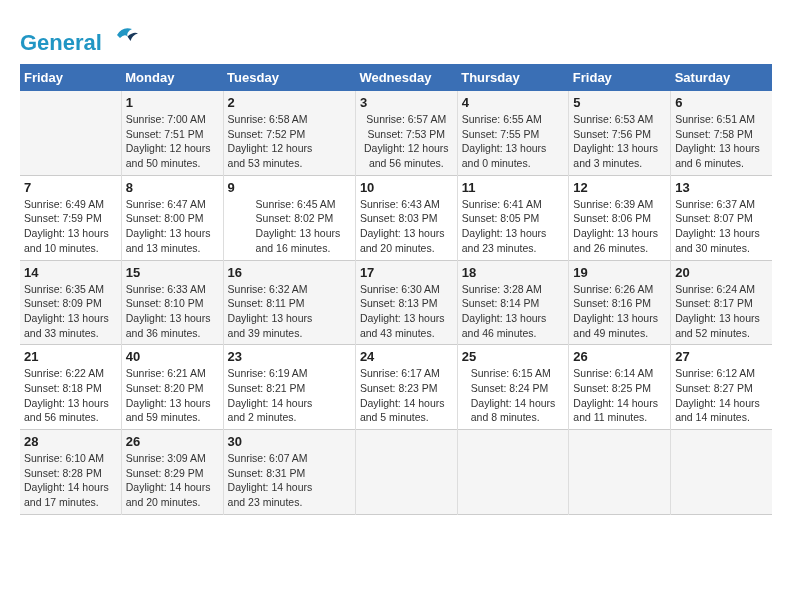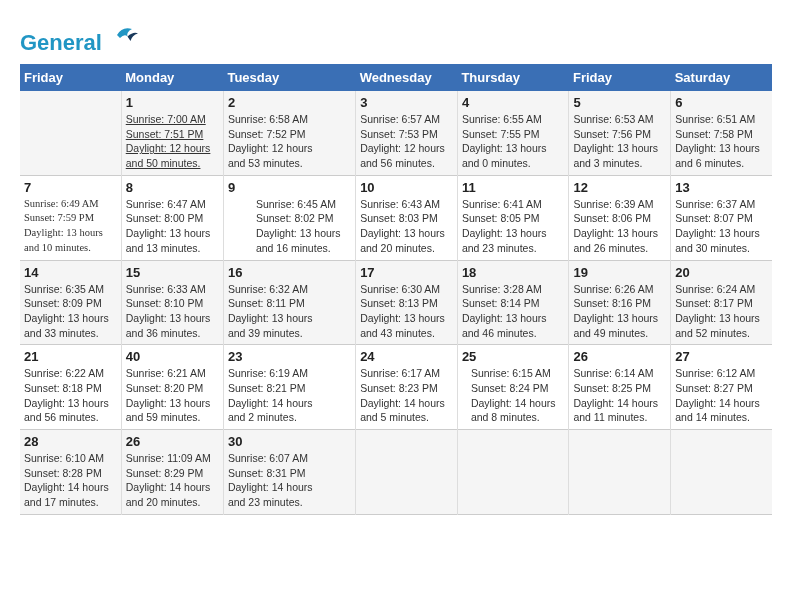--- a/index.html
+++ b/index.html
@@ -124,35 +124,35 @@
         <th>Thursday</th>
         <th>Friday</th>
         <th>Saturday</th>
       </tr>
   </thead>
   <tbody id="calendar-body">
   <tr>
         <td></td>
         <td>
           <span class="day-num">1</span>
-          <div class="day-info" style="white-space: pre-line; text-decoration: underline;">Sunrise: 7:00 AM
+          <div class="day-info" style="white-space: pre-line;">Sunrise: 7:00 AM
 Sunset: 7:51 PM
 Daylight: 12 hours
 and 50 minutes.</div>
         </td>
         <td>
           <span class="day-num">2</span>
           <div class="day-info" style="white-space: pre-line;">Sunrise: 6:58 AM
 Sunset: 7:52 PM
 Daylight: 12 hours
 and 53 minutes.</div>
         </td>
         <td>
           <span class="day-num">3</span>
-          <div class="day-info" style="white-space: pre-line;">Sunrise: 6:57 AM
+          <div class="day-info" style="white-space: pre-line; text-align: center;">Sunrise: 6:57 AM
 Sunset: 7:53 PM
 Daylight: 12 hours
 and 56 minutes.</div>
         </td>
         <td>
           <span class="day-num">4</span>
           <div class="day-info" style="white-space: pre-line;">Sunrise: 6:55 AM
 Sunset: 7:55 PM
 Daylight: 13 hours
 and 0 minutes.</div>
@@ -168,21 +168,21 @@
           <span class="day-num">6</span>
           <div class="day-info" style="white-space: pre-line;">Sunrise: 6:51 AM
 Sunset: 7:58 PM
 Daylight: 13 hours
 and 6 minutes.</div>
         </td>
       </tr>
       <tr>
         <td>
           <span class="day-num">7</span>
-          <div class="day-info" style="white-space: pre-line; font-family: Liberation Serif, serif;">Sunrise: 6:49 AM
+          <div class="day-info" style="white-space: pre-line;">Sunrise: 6:49 AM
 Sunset: 7:59 PM
 Daylight: 13 hours
 and 10 minutes.</div>
         </td>
         <td>
           <span class="day-num">8</span>
           <div class="day-info" style="white-space: pre-line;">Sunrise: 6:47 AM
 Sunset: 8:00 PM
 Daylight: 13 hours
 and 13 minutes.</div>
@@ -328,21 +328,21 @@
       <tr>
         <td>
           <span class="day-num">28</span>
           <div class="day-info" style="white-space: pre-line;">Sunrise: 6:10 AM
 Sunset: 8:28 PM
 Daylight: 14 hours
 and 17 minutes.</div>
         </td>
         <td>
           <span class="day-num">26</span>
-          <div class="day-info" style="white-space: pre-line;">Sunrise: 11:09 AM
+          <div class="day-info" style="white-space: pre-line;">Sunrise: 3:09 AM
 Sunset: 8:29 PM
 Daylight: 14 hours
 and 20 minutes.</div>
         </td>
         <td>
           <span class="day-num">30</span>
           <div class="day-info" style="white-space: pre-line;">Sunrise: 6:07 AM
 Sunset: 8:31 PM
 Daylight: 14 hours
 and 23 minutes.</div>

